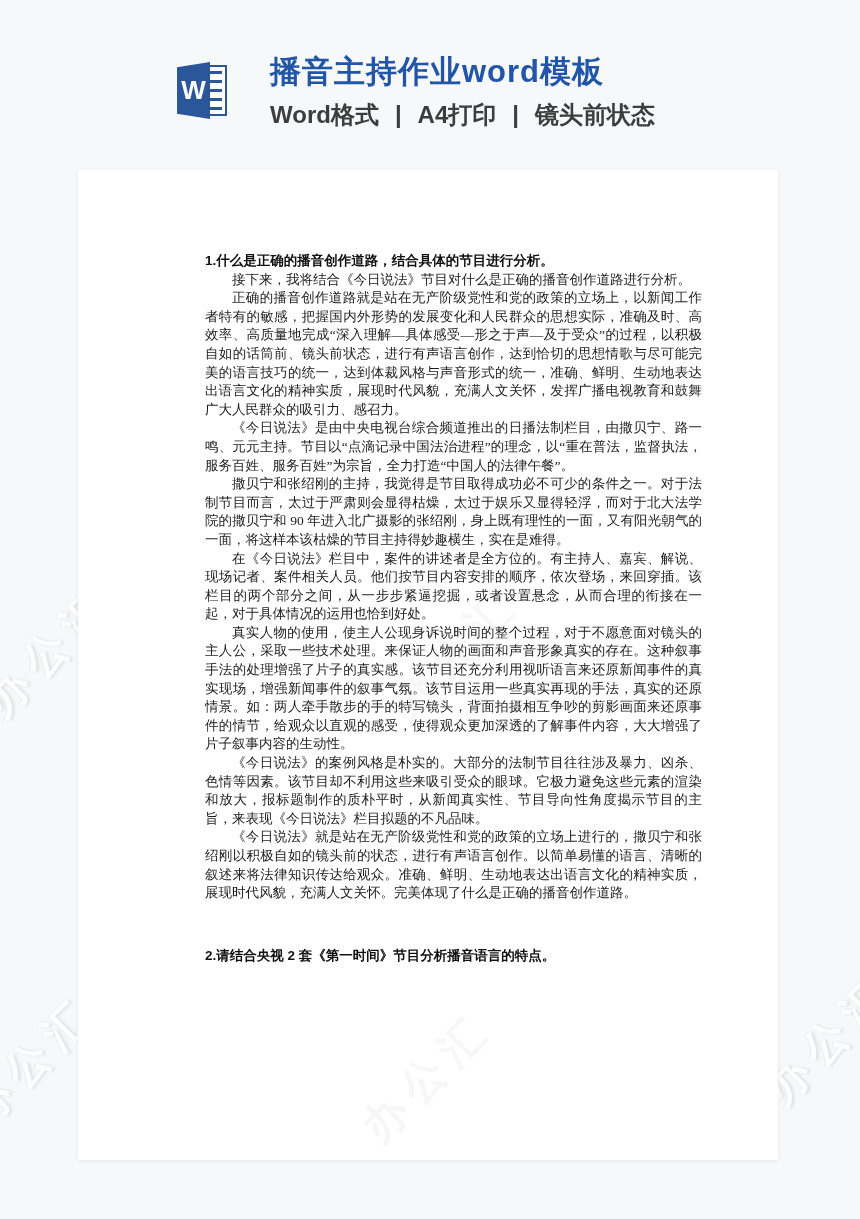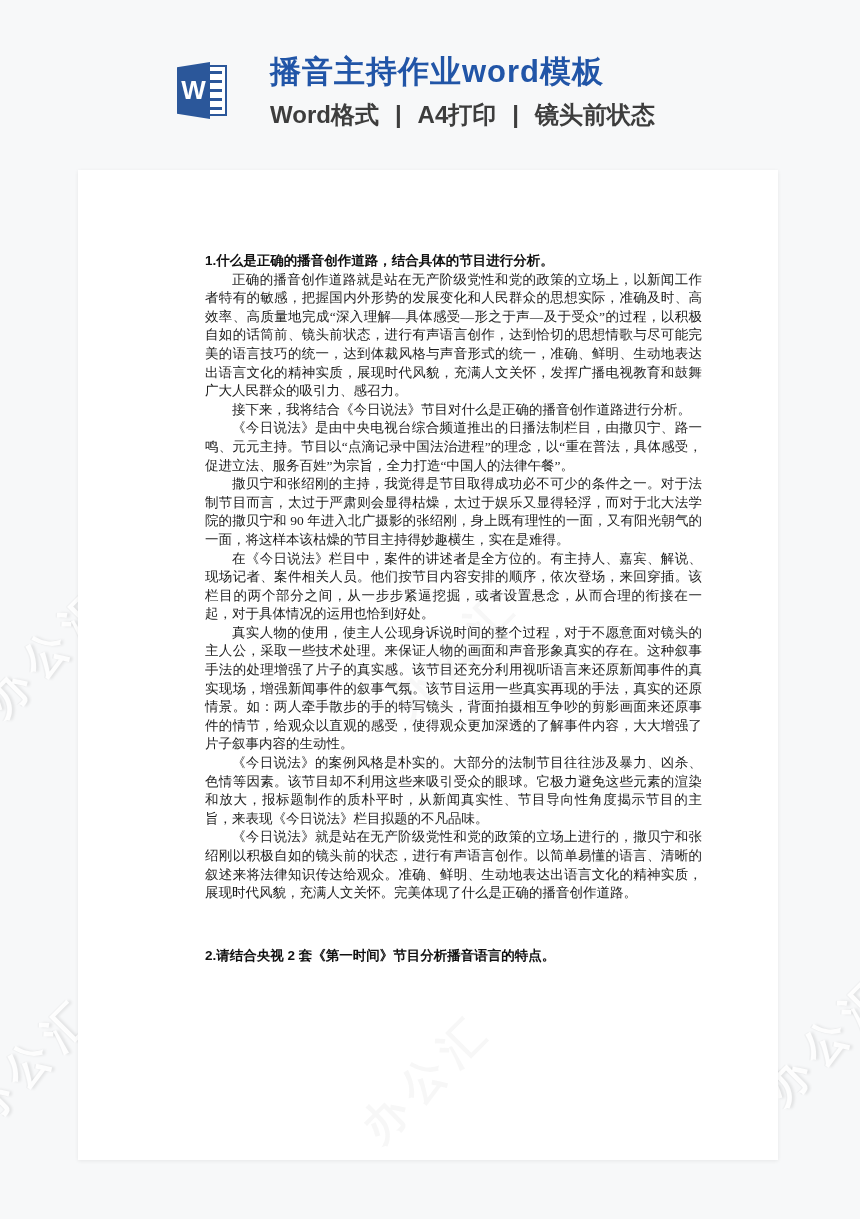--- a/index.html
+++ b/index.html
@@ -110,23 +110,23 @@
     </div>
   </div>
 
   <div class="page">
 
     <span class="wm-on-page wm2">办公汇</span>
     <span class="wm-on-page wm5">办公汇</span>
 
     <div class="doc-content">
         <h2 class="doc-heading">1.什么是正确的播音创作道路，结合具体的节目进行分析。</h2>
+        <p class="doc-para">接下来，我将结合《今日说法》节目对什么是正确的播音创作道路进行分析。</p>
         <p class="doc-para">正确的播音创作道路就是站在无产阶级党性和党的政策的立场上，以新闻工作者特有的敏感，把握国内外形势的发展变化和人民群众的思想实际，准确及时、高效率、高质量地完成“深入理解—具体感受—形之于声—及于受众”的过程，以积极自如的话筒前、镜头前状态，进行有声语言创作，达到恰切的思想情歌与尽可能完美的语言技巧的统一，达到体裁风格与声音形式的统一，准确、鲜明、生动地表达出语言文化的精神实质，展现时代风貌，充满人文关怀，发挥广播电视教育和鼓舞广大人民群众的吸引力、感召力。</p>
-        <p class="doc-para">接下来，我将结合《今日说法》节目对什么是正确的播音创作道路进行分析。</p>
-        <p class="doc-para">《今日说法》是由中央电视台综合频道推出的日播法制栏目，由撒贝宁、路一鸣、元元主持。节目以“点滴记录中国法治进程”的理念，以“重在普法，具体感受，促进立法、服务百姓”为宗旨，全力打造“中国人的法律午餐”。</p>
+        <p class="doc-para">《今日说法》是由中央电视台综合频道推出的日播法制栏目，由撒贝宁、路一鸣、元元主持。节目以“点滴记录中国法治进程”的理念，以“重在普法，监督执法，服务百姓、服务百姓”为宗旨，全力打造“中国人的法律午餐”。</p>
         <p class="doc-para">撒贝宁和张绍刚的主持，我觉得是节目取得成功必不可少的条件之一。对于法制节目而言，太过于严肃则会显得枯燥，太过于娱乐又显得轻浮，而对于北大法学院的撒贝宁和 90 年进入北广摄影的张绍刚，身上既有理性的一面，又有阳光朝气的一面，将这样本该枯燥的节目主持得妙趣横生，实在是难得。</p>
         <p class="doc-para">在《今日说法》栏目中，案件的讲述者是全方位的。有主持人、嘉宾、解说、现场记者、案件相关人员。他们按节目内容安排的顺序，依次登场，来回穿插。该栏目的两个部分之间，从一步步紧逼挖掘，或者设置悬念，从而合理的衔接在一起，对于具体情况的运用也恰到好处。</p>
         <p class="doc-para">真实人物的使用，使主人公现身诉说时间的整个过程，对于不愿意面对镜头的主人公，采取一些技术处理。来保证人物的画面和声音形象真实的存在。这种叙事手法的处理增强了片子的真实感。该节目还充分利用视听语言来还原新闻事件的真实现场，增强新闻事件的叙事气氛。该节目运用一些真实再现的手法，真实的还原情景。如：两人牵手散步的手的特写镜头，背面拍摄相互争吵的剪影画面来还原事件的情节，给观众以直观的感受，使得观众更加深透的了解事件内容，大大增强了片子叙事内容的生动性。</p>
         <p class="doc-para">《今日说法》的案例风格是朴实的。大部分的法制节目往往涉及暴力、凶杀、色情等因素。该节目却不利用这些来吸引受众的眼球。它极力避免这些元素的渲染和放大，报标题制作的质朴平时，从新闻真实性、节目导向性角度揭示节目的主旨，来表现《今日说法》栏目拟题的不凡品味。</p>
         <p class="doc-para">《今日说法》就是站在无产阶级党性和党的政策的立场上进行的，撒贝宁和张绍刚以积极自如的镜头前的状态，进行有声语言创作。以简单易懂的语言、清晰的叙述来将法律知识传达给观众。准确、鲜明、生动地表达出语言文化的精神实质，展现时代风貌，充满人文关怀。完美体现了什么是正确的播音创作道路。</p>
         <h2 class="doc-heading gap">2.请结合央视 2 套《第一时间》节目分析播音语言的特点。</h2>
       </div>
   </div>
 
 </div>

